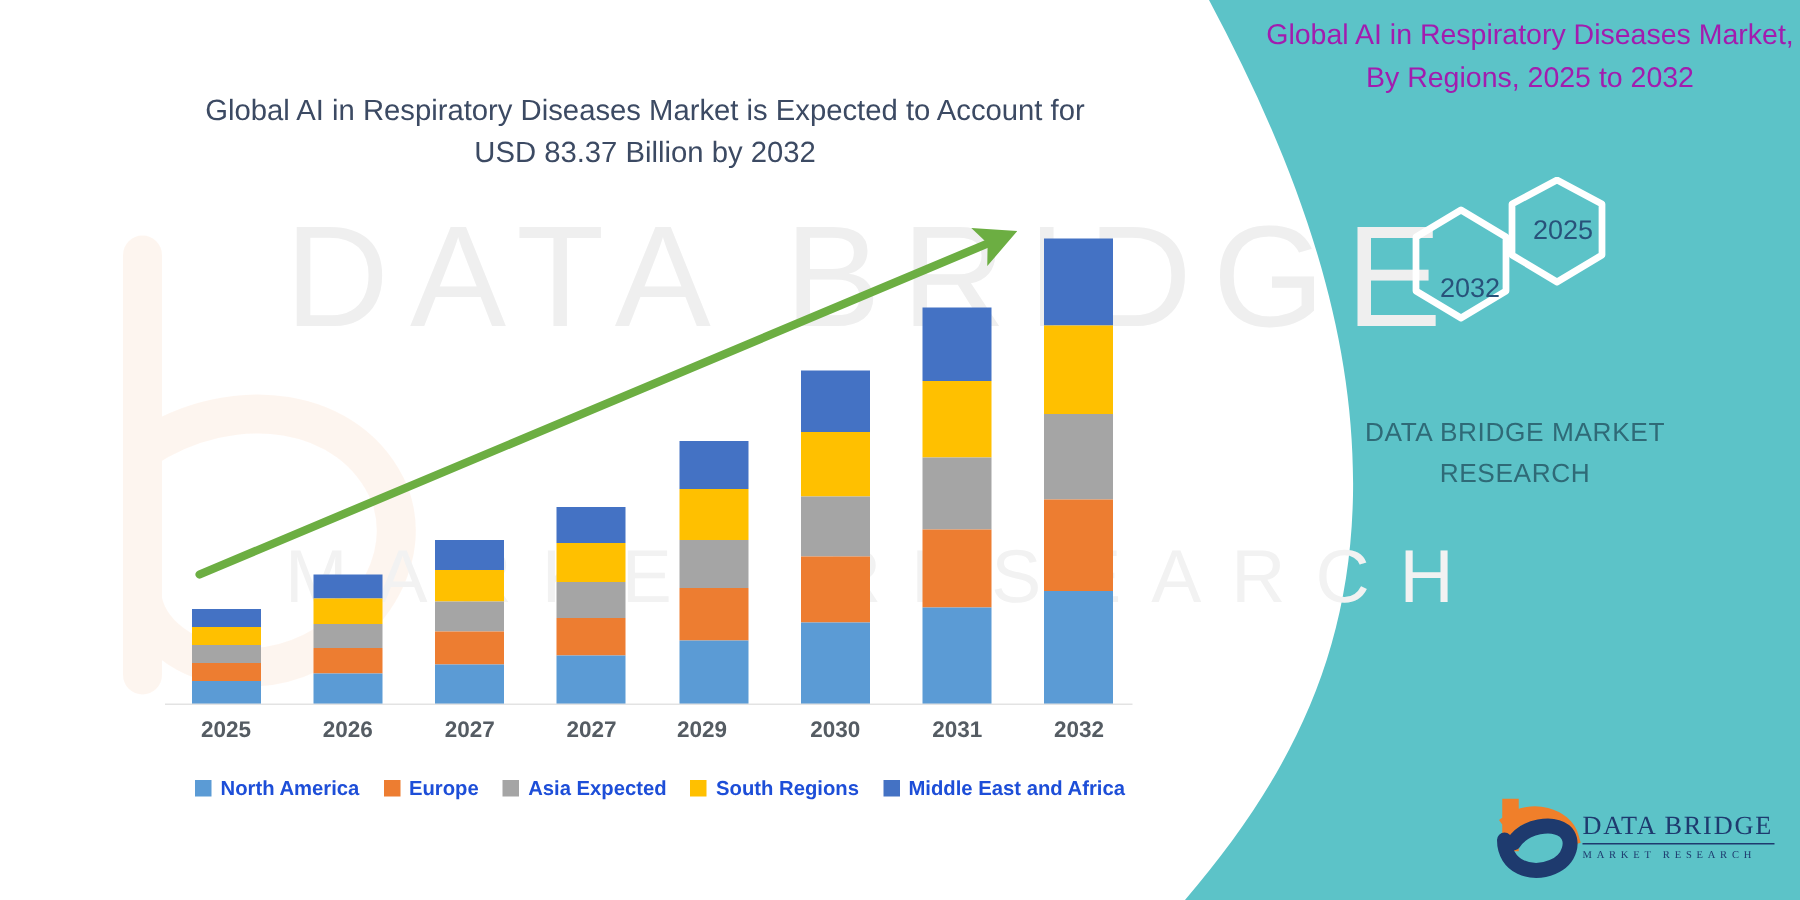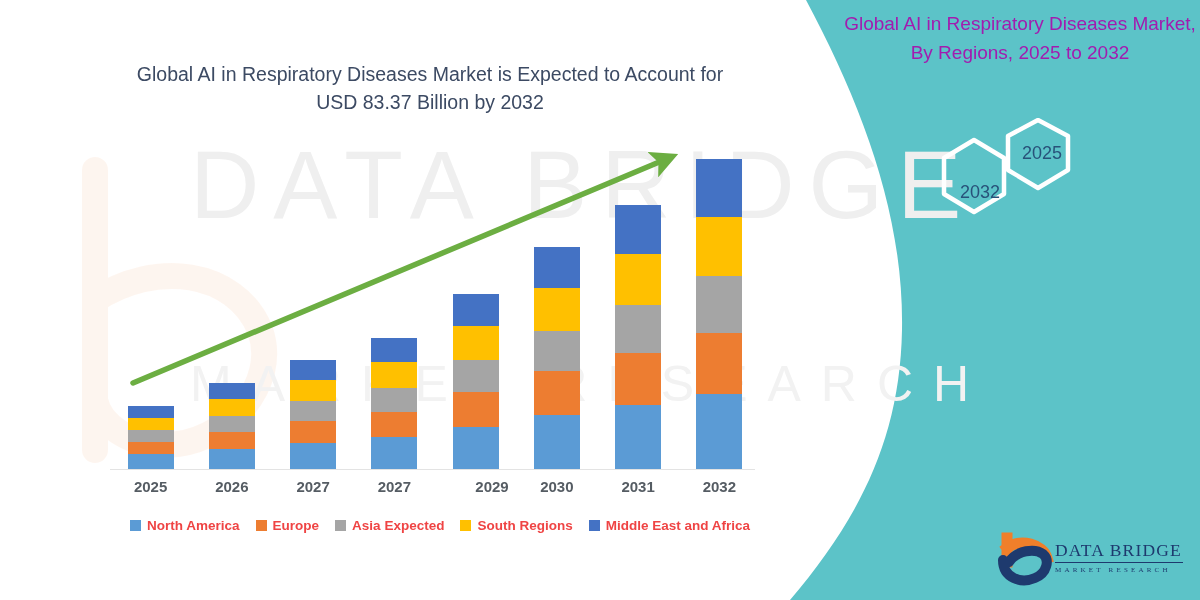--- a/index.html
+++ b/index.html
@@ -127,21 +127,21 @@
     align-items: center;
     gap: 16px;
     z-index: 6;
   }
   .legend-item {
     display: flex;
     align-items: center;
     gap: 6px;
     font-size: 13.5px;
     font-weight: bold;
-    color: #ef4444;
+    color: #1d4ed8;
     white-space: nowrap;
   }
   .legend-swatch {
     width: 11px; height: 11px;
     display: inline-block;
   }
 
   
   #footer {
     position: absolute;
@@ -320,21 +320,21 @@
       </marker>
     </defs>
     <line x1="133" y1="383" x2="664" y2="160" stroke="#6cae42" stroke-width="5.5" stroke-linecap="round" marker-end="url(#ah)"></line>
   </svg>
 
   <div id="xaxis">
       <div class="xlabel" style="left: 5.625px;">2025</div>
       <div class="xlabel" style="left: 86.875px;">2026</div>
       <div class="xlabel" style="left: 168.125px;">2027</div>
       <div class="xlabel" style="left: 249.375px;">2027</div>
-      <div class="xlabel" style="left: 347px;">2029</div>
+      <div class="xlabel" style="left: 323px;">2029</div>
       <div class="xlabel" style="left: 411.875px;">2030</div>
       <div class="xlabel" style="left: 493.125px;">2031</div>
       <div class="xlabel" style="left: 574.375px;">2032</div>
     </div>
 
   <div id="legend">
       <div class="legend-item">
         <span class="legend-swatch" style="background: rgb(91, 155, 213);"></span>
         <span>North America</span>
       </div>
@@ -362,20 +362,24 @@
 
   <div id="panel-heading">Global AI in Respiratory Diseases Market, By Regions, 2025 to 2032</div>
 
   <svg id="hexes" viewBox="0 0 220 130">
     <polygon points="34,40 64,22 94,40 94,76 64,94 34,76" fill="none" stroke="#ffffff" stroke-width="4.5" stroke-linejoin="round"></polygon>
     <polygon points="98,18 128,2 158,18 158,52 128,70 98,52" fill="none" stroke="#ffffff" stroke-width="4.5" stroke-linejoin="round"></polygon>
   </svg>
   <div class="hex-label" id="hex-2025-label">2025</div>
   <div class="hex-label" id="hex-2032-label">2032</div>
 
+  <div id="brand-lines">
+    <div>DATA BRIDGE MARKET</div>
+    <div>RESEARCH</div>
+  </div>
 </div>
 
 <svg id="logo" viewBox="0 0 200 58">
   <path d="M12,6 L12,30 M12,16 C26,6 48,12 52,26" fill="none" stroke="#f07f2a" stroke-width="11" stroke-linecap="square"></path>
   <path d="M8,28 C8,46 26,52 40,46 C52,41 55,28 48,22 C40,16 22,18 14,30" fill="none" stroke="#1e3a6e" stroke-width="10" stroke-linecap="round"></path>
 </svg>
 <div id="logo-text">
   <div id="logo-main">DATA BRIDGE</div>
   <div id="logo-rule"></div>
   <div id="logo-sub">MARKET  RESEARCH</div>

